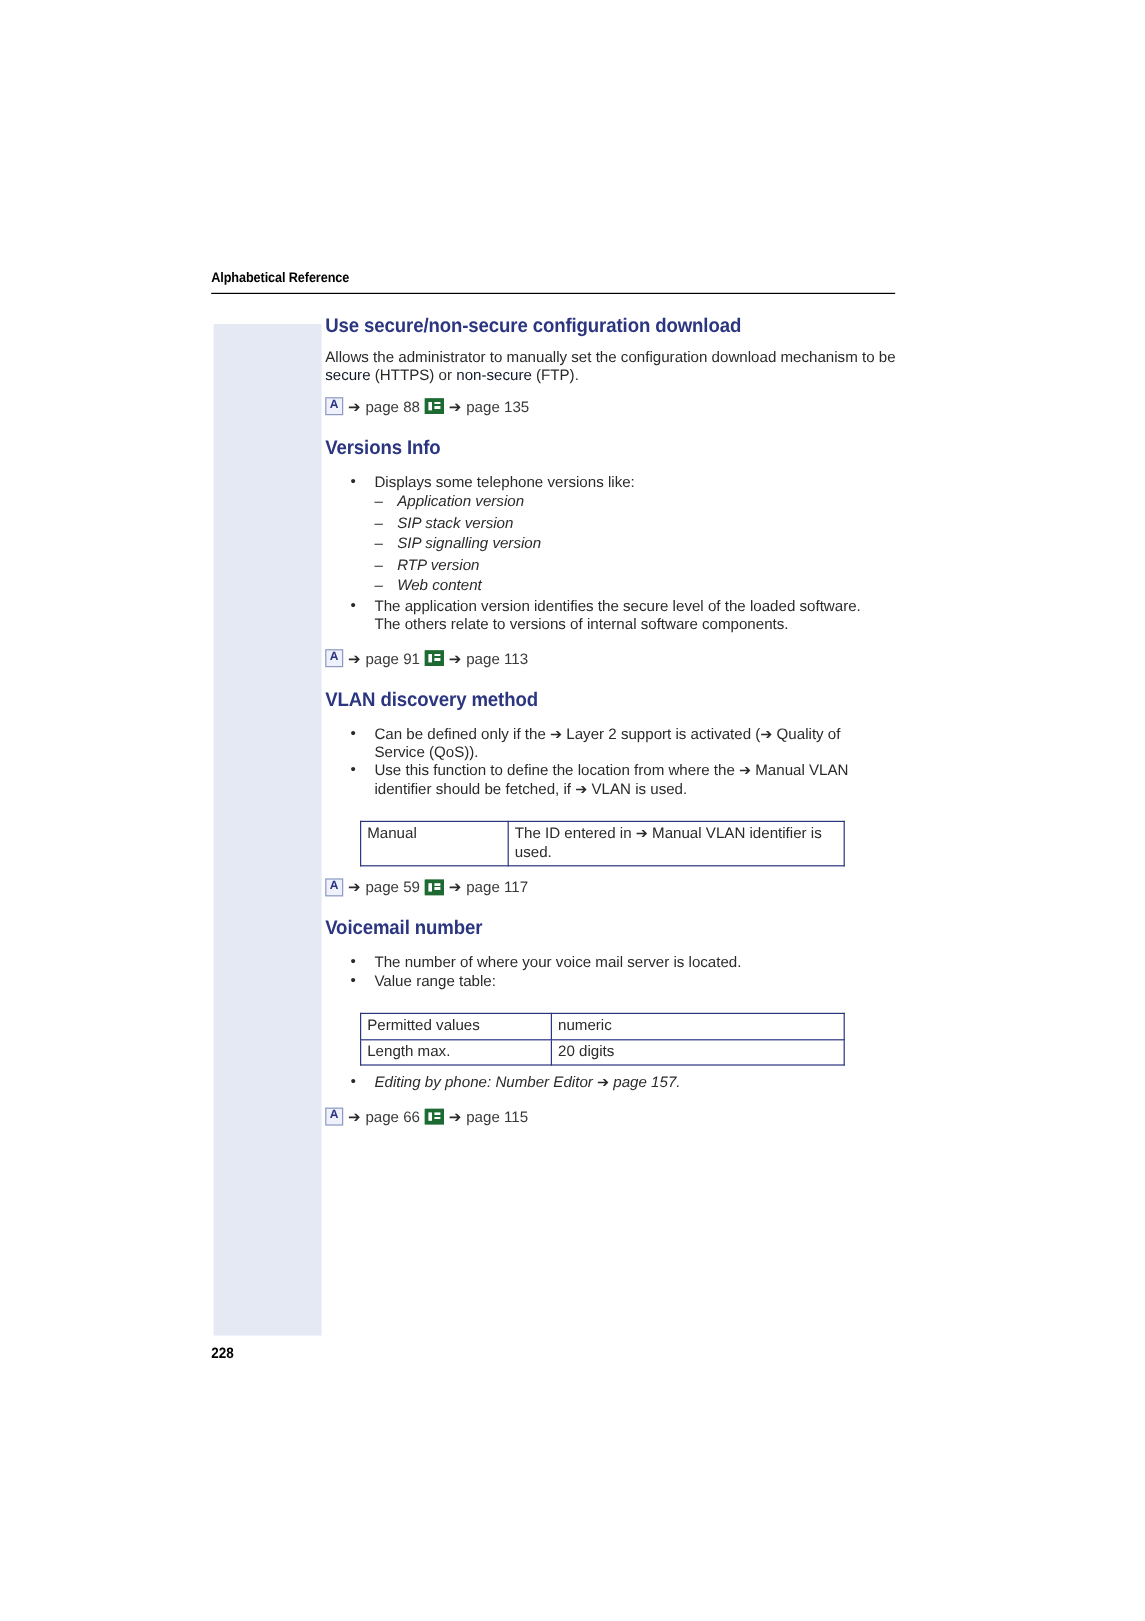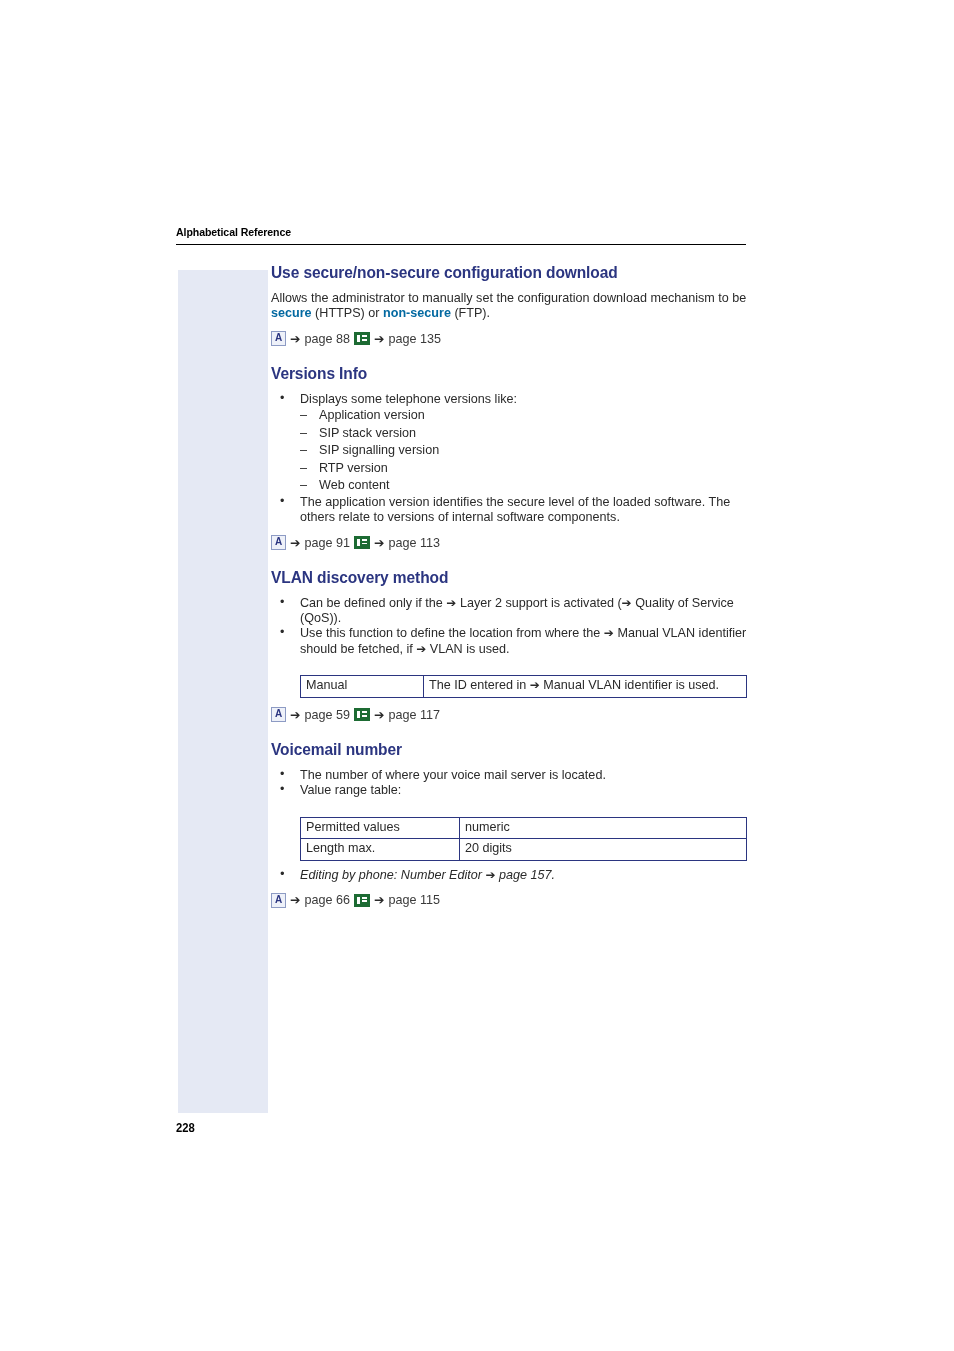--- a/index.html
+++ b/index.html
@@ -78,26 +78,26 @@
   }
   .sec-gap { height: 16px; }
 
   p.body-text {
     font-size: 12.6px;
     line-height: 15.4px;
     color: #2a2a2a;
     margin: 0 0 0 0;
   }
 
-  b.strong { font-weight: bold; color: #0369a1; }
+  b.strong { font-weight: normal; color: #0f172a; }
 
   
   ul.bullets {
     list-style: none;
-    margin: 0;
+    margin: 12px;
     padding: 0;
   }
   ul.bullets > li {
     position: relative;
     padding-left: 29px;
     font-size: 12.6px;
     line-height: 15.4px;
     color: #2a2a2a;
     margin: 0 0 0 0;
   }
@@ -106,20 +106,21 @@
     position: absolute;
     left: 9px;
     top: -1px;
     font-size: 12.6px;
     color: #2a2a2a;
   }
   ul.dashes {
     list-style: none;
     margin: 0;
     padding: 0;
+    font-style: italic;
   }
   ul.dashes > li {
     position: relative;
     padding-left: 19px;
     font-size: 12.6px;
     line-height: 17.5px;
     color: #2a2a2a;
   }
   ul.dashes > li::before {
     content: "\2013";
@@ -190,21 +191,21 @@
   .ia {
     font-family: "DejaVu Sans", sans-serif;
     font-weight: 600;
     font-size: 12px;
   }
 
   
   table.vtable {
     border-collapse: collapse;
     margin: 18px 0 0 29px;
-    width: 447px;
+    width: 404px;
     table-layout: fixed;
     border: 1.6px solid #2b3580;
   }
   table.vtable td {
     border: 0.9px solid #2b3580;
     padding: 2px 5px 3px 5px;
     font-size: 12.6px;
     line-height: 15.6px;
     color: #2a2a2a;
     vertical-align: top;

